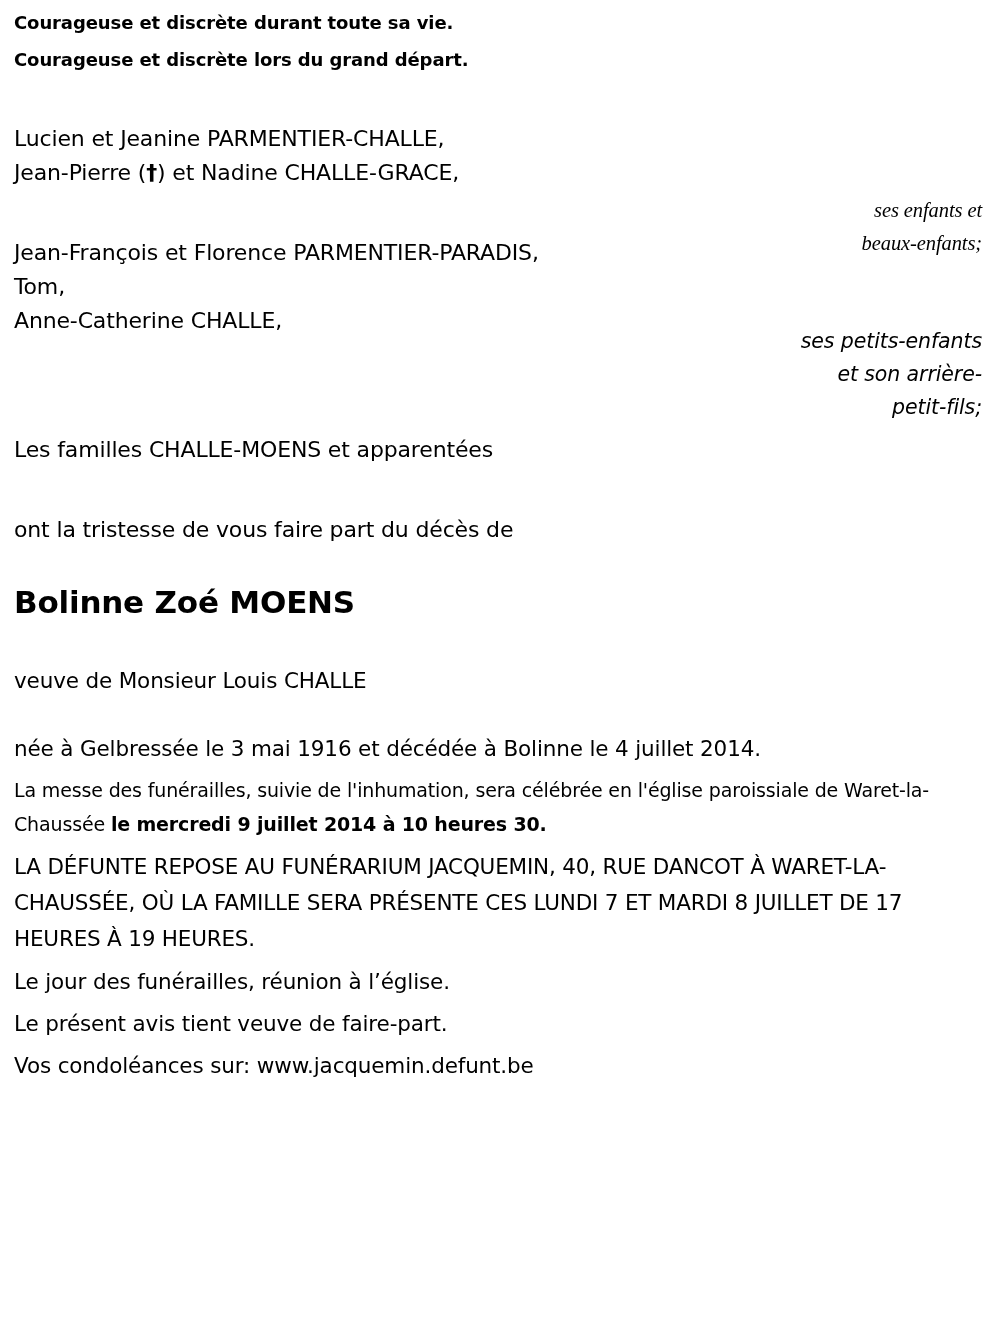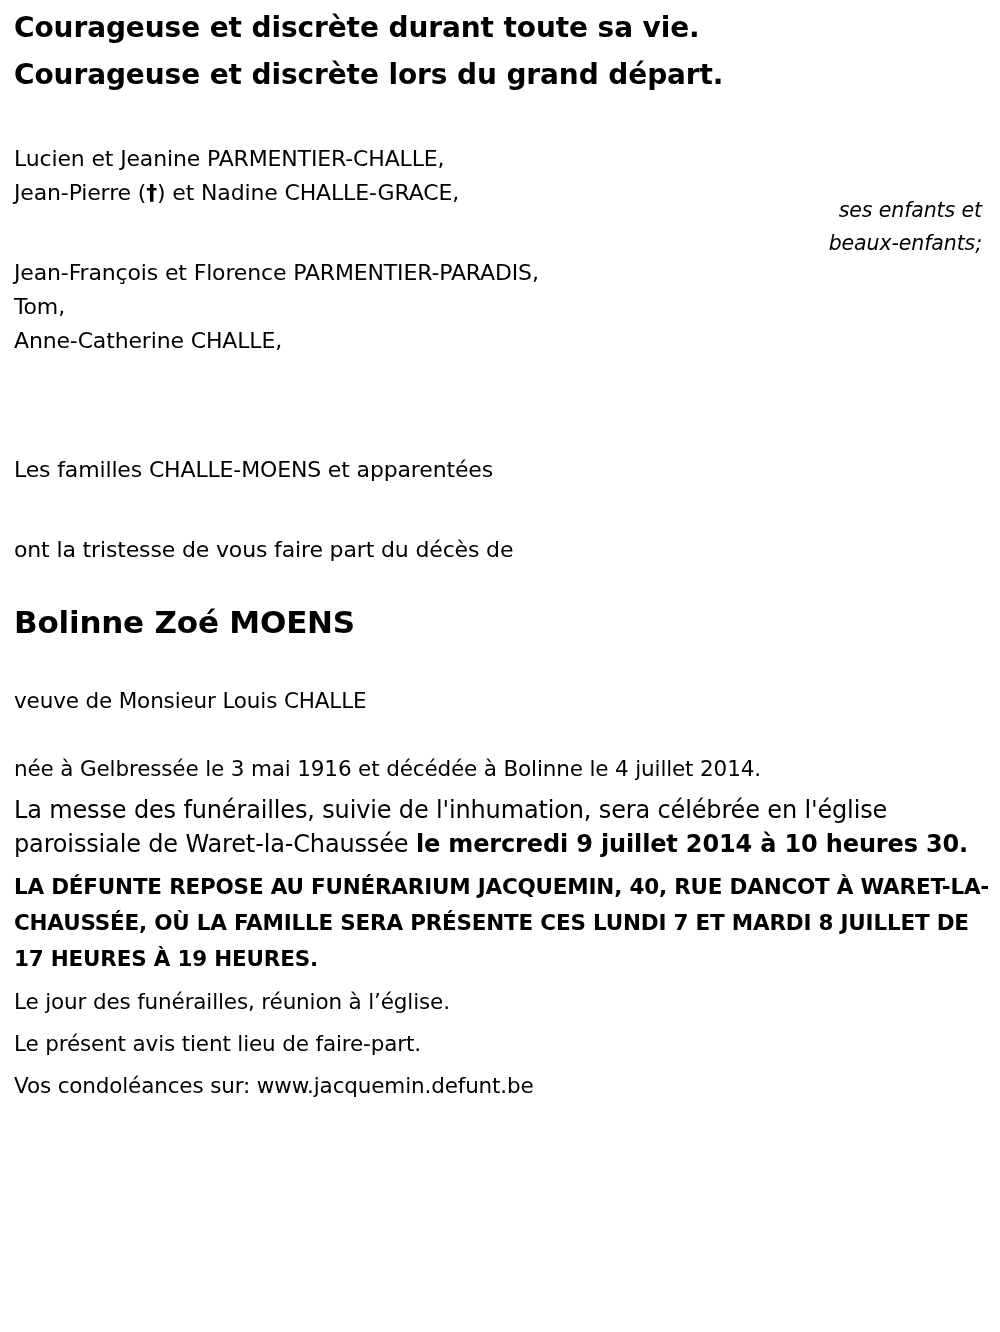--- a/index.html
+++ b/index.html
@@ -21,21 +21,21 @@
     padding: 0;
     box-sizing: border-box;
   }
   .content {
     padding: 14px 10px 0 14px;
     box-sizing: border-box;
   }
 
   
   .headline {
-    font-size: 28px;
+    font-size: 18px;
     font-weight: bold;
     line-height: 1.0;
     letter-spacing: -0.1px;
   }
   .headline-line {
     margin-bottom: 19px;
   }
 
   
   .fam-block {
@@ -71,30 +71,30 @@
     line-height: 1.0;
     letter-spacing: -0.2px;
   }
 
   .body-line {
     font-size: 21.5px;
     line-height: 33px;
     letter-spacing: -0.15px;
   }
   .para {
-    font-size: 24px;
+    font-size: 19px;
     line-height: 34px;
     letter-spacing: -0.15px;
     max-width: 986px;
   }
   .para b { font-weight: bold; }
 
   .caps-block {
     font-size: 21.5px;
-    font-weight: bold;
+    font-weight: normal;
     line-height: 36px;
     letter-spacing: -0.2px;
     max-width: 986px;
   }
   .bold-line {
     font-size: 21.5px;
     font-weight: normal;
     line-height: 33px;
     letter-spacing: -0.15px;
   }
@@ -108,32 +108,37 @@
     <div>
       <div class="headline headline-line">Courageuse et discrète durant toute sa vie.</div>
       <div class="headline headline-line">Courageuse et discrète lors du grand départ.</div>
     </div>
 
     <div class="gap-md"></div>
 
     <div class="fam-block">
       <div class="fam-line">Lucien et Jeanine PARMENTIER-CHALLE,</div>
       <div class="fam-line">Jean-Pierre (<span class="dagger">†</span>) et Nadine CHALLE-GRACE,</div>
-      <div class="annot" style="top: 52px;">
+      <div class="annot" style="top: 72px; font-family: Liberation Serif, serif;">
         <div>ses enfants et</div>
         <div>beaux-enfants;</div>
       </div>
     </div>
 
     <div class="gap-lg"></div>
 
     <div class="fam-block">
       <div class="fam-line">Jean-François et Florence PARMENTIER-PARADIS,</div>
       <div class="fam-line">Tom,</div>
       <div class="fam-line">Anne-Catherine CHALLE,</div>
+      <div class="annot" style="top: 89px;">
+        <div>ses petits-enfants</div>
+        <div>et son arrière-</div>
+        <div>petit-fils;</div>
+      </div>
     </div>
 
     <div style="height: 95px;"></div>
 
     <div>
       <div class="fam-line">Les familles CHALLE-MOENS et apparentées</div>
     </div>
 
     <div class="gap-lg"></div>
 
@@ -158,20 +163,20 @@
     <div style="height: 8px;"></div>
 
     <div class="caps-block">LA DÉFUNTE REPOSE AU FUNÉRARIUM JACQUEMIN, 40, RUE DANCOT À WARET-LA-CHAUSSÉE, OÙ LA FAMILLE SERA PRÉSENTE CES LUNDI 7 ET MARDI 8 JUILLET DE 17 HEURES À 19 HEURES.</div>
 
     <div style="height: 8px;"></div>
 
     <div class="bold-line">Le jour des funérailles, réunion à l’église.</div>
 
     <div style="height: 9px;"></div>
 
-    <div class="body-line">Le présent avis tient lieu de faire-part.</div>
+    <div class="body-line">Le présent avis tient veuve de faire-part.</div>
 
     <div style="height: 9px;"></div>
 
     <div class="body-line">Vos condoléances sur: www.jacquemin.defunt.be</div>
 
   </div>
 </div>
 
 </body></html>

